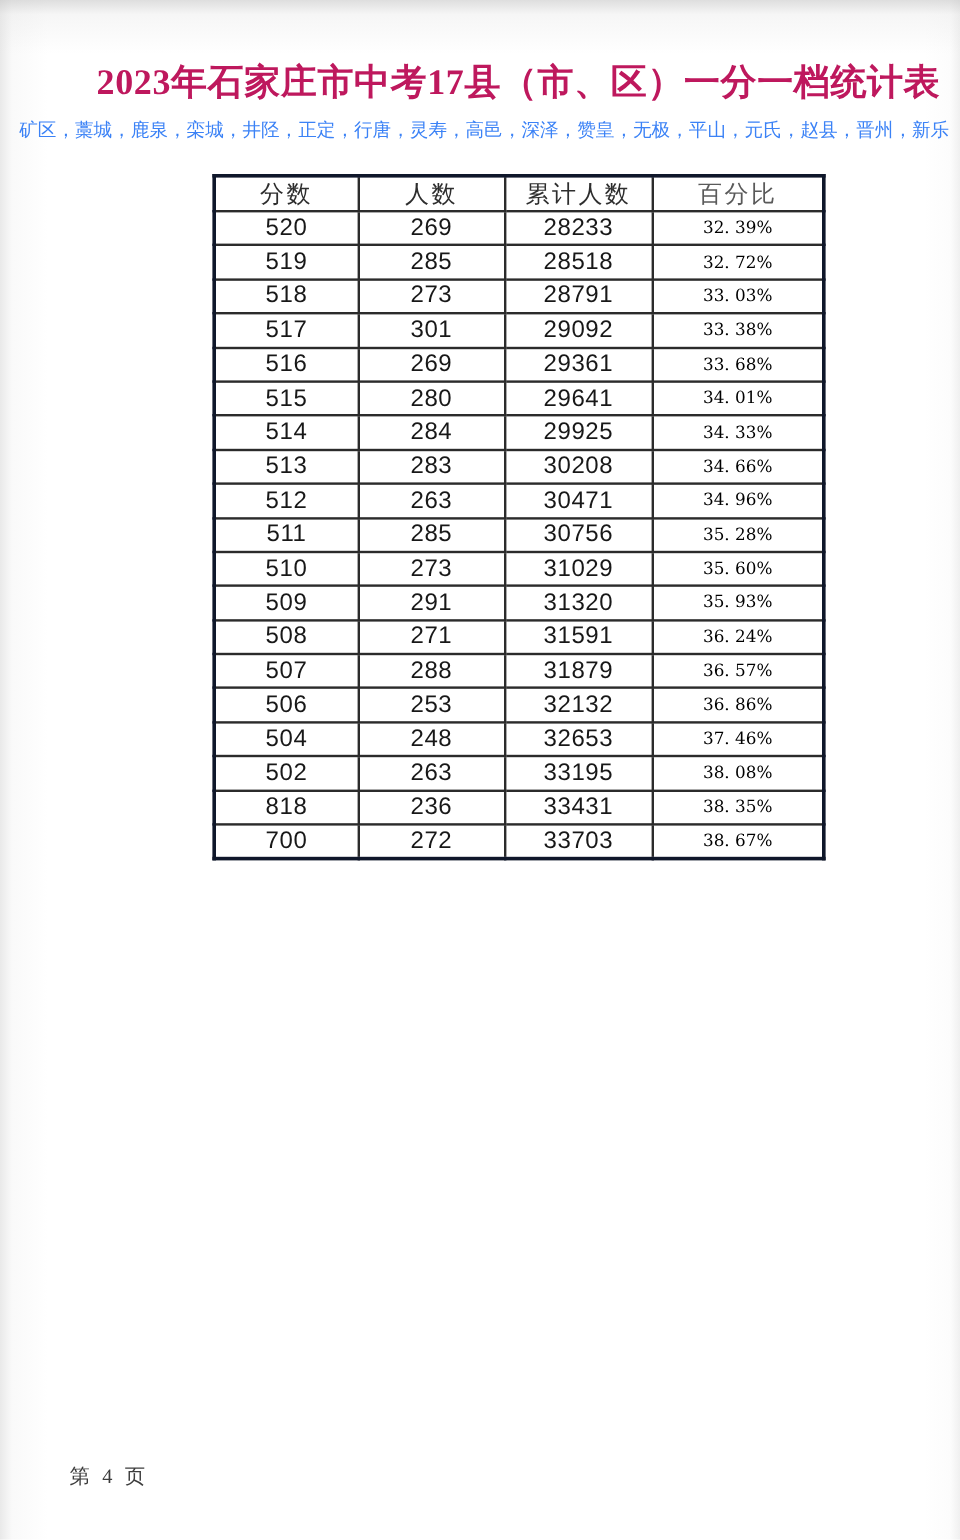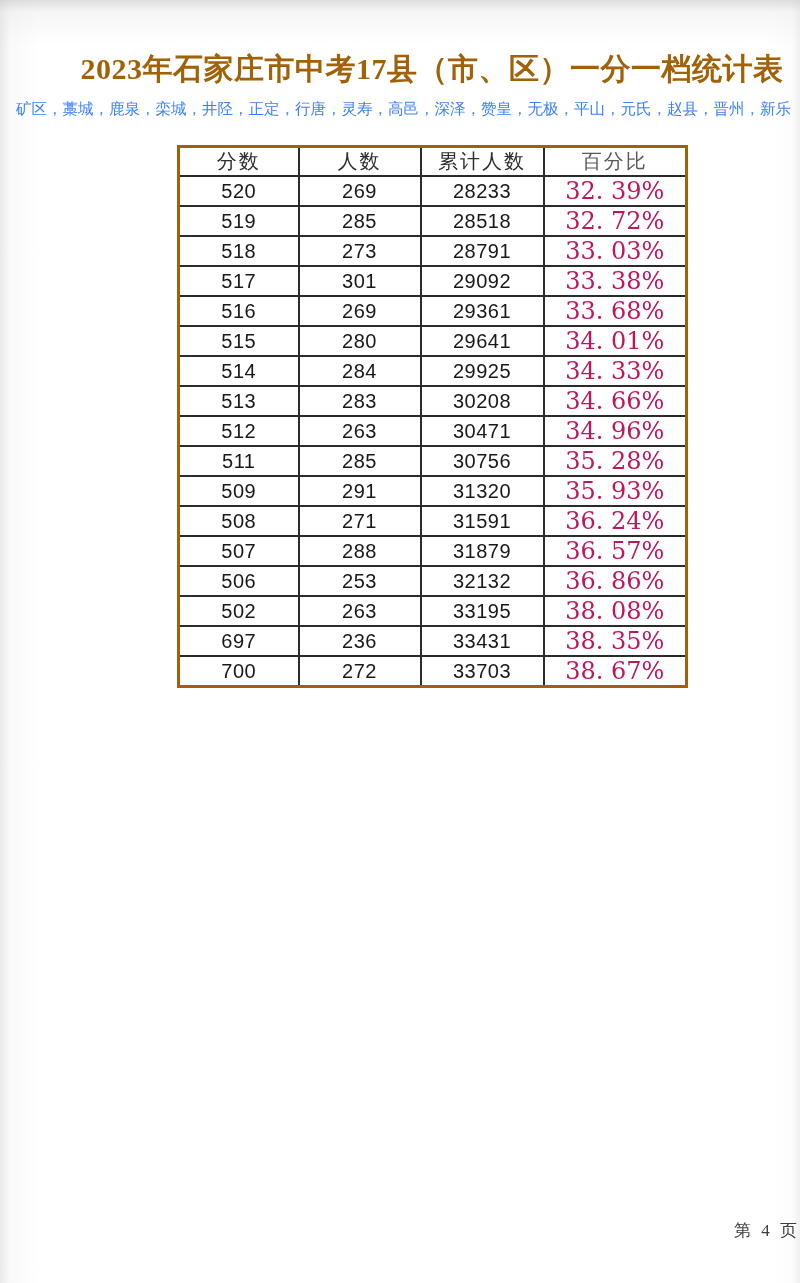--- a/index.html
+++ b/index.html
@@ -27,21 +27,21 @@
   .doc-title {
     position: absolute;
     top: 53px;
     left: 0;
     right: 0;
     text-align: center;
     padding-left: 64px;
     font-size: 30px;
     line-height: 32px;
     font-weight: bold;
-    color: #a16207;
+    color: #be185d;
     letter-spacing: 0.5px;
     white-space: nowrap;
   }
   .doc-subtitle {
     position: absolute;
     top: 99px;
     left: 16px;
     width: 776px;
     font-size: 15.5px;
     line-height: 19px;
@@ -60,46 +60,46 @@
   }
   table.score-table th,
   table.score-table td {
     border: 2px solid #2b2b2b;
     height: 26.4px;
     padding: 0;
     text-align: center;
     vertical-align: middle;
     overflow: hidden;
   }
-  table.score-table { border: 3px solid #a16207; }
+  table.score-table { border: 3px solid #0f172a; }
   th.col-header {
     font-family: "Liberation Serif", "DejaVu Serif", serif;
     font-weight: normal;
     font-size: 20px;
     color: #2e2e2e;
     letter-spacing: 2px;
   }
   th.col-header.pct-header { color: #5a5a5a; margin-left: 21px; }
   td.score-cell, td.count-cell, td.cumulative-cell {
     font-family: "Liberation Sans", "DejaVu Sans", sans-serif;
     font-size: 20px;
     color: #181818;
     letter-spacing: 0.5px;
   }
   td.percent-cell {
     font-family: "DejaVu Serif", "Liberation Serif", serif;
-    font-size: 24px;
-    color: #be185d;
+    font-size: 14px;
+    color: #000000;
   }
   .page-footer {
     position: absolute;
     top: 1219px;
     left: 0;
     right: 0;
-    text-align: right;
+    text-align: left;
     padding-left: 58px;
     font-size: 17px;
     color: #3d3d3d;
     letter-spacing: 3px;
     white-space: nowrap;
   }
 </style>
 </head>
 <body>
 
@@ -179,20 +179,26 @@
         <td class="cumulative-cell">30471</td>
         <td class="percent-cell">34. 96%</td>
       </tr>
       <tr>
         <td class="score-cell">511</td>
         <td class="count-cell">285</td>
         <td class="cumulative-cell">30756</td>
         <td class="percent-cell">35. 28%</td>
       </tr>
       <tr>
+        <td class="score-cell">510</td>
+        <td class="count-cell">273</td>
+        <td class="cumulative-cell">31029</td>
+        <td class="percent-cell">35. 60%</td>
+      </tr>
+      <tr>
         <td class="score-cell">509</td>
         <td class="count-cell">291</td>
         <td class="cumulative-cell">31320</td>
         <td class="percent-cell">35. 93%</td>
       </tr>
       <tr>
         <td class="score-cell">508</td>
         <td class="count-cell">271</td>
         <td class="cumulative-cell">31591</td>
         <td class="percent-cell">36. 24%</td>
@@ -203,27 +209,33 @@
         <td class="cumulative-cell">31879</td>
         <td class="percent-cell">36. 57%</td>
       </tr>
       <tr>
         <td class="score-cell">506</td>
         <td class="count-cell">253</td>
         <td class="cumulative-cell">32132</td>
         <td class="percent-cell">36. 86%</td>
       </tr>
       <tr>
+        <td class="score-cell">504</td>
+        <td class="count-cell">248</td>
+        <td class="cumulative-cell">32653</td>
+        <td class="percent-cell">37. 46%</td>
+      </tr>
+      <tr>
         <td class="score-cell">502</td>
         <td class="count-cell">263</td>
         <td class="cumulative-cell">33195</td>
         <td class="percent-cell">38. 08%</td>
       </tr>
       <tr>
-        <td class="score-cell">697</td>
+        <td class="score-cell">818</td>
         <td class="count-cell">236</td>
         <td class="cumulative-cell">33431</td>
         <td class="percent-cell">38. 35%</td>
       </tr>
       <tr>
         <td class="score-cell">700</td>
         <td class="count-cell">272</td>
         <td class="cumulative-cell">33703</td>
         <td class="percent-cell">38. 67%</td>
       </tr>

